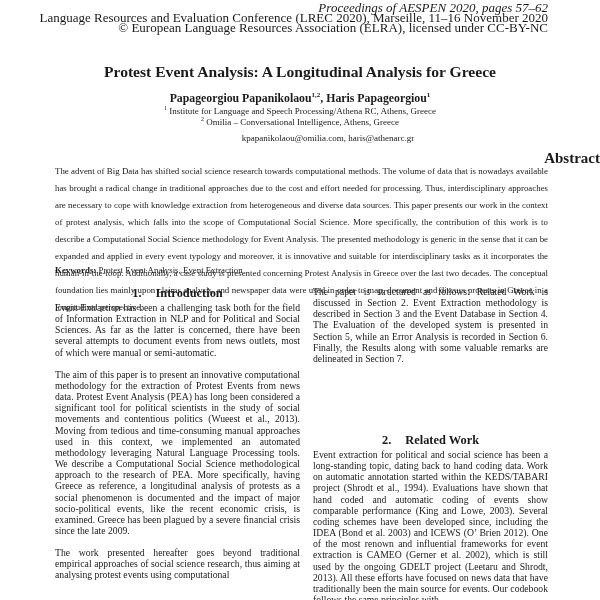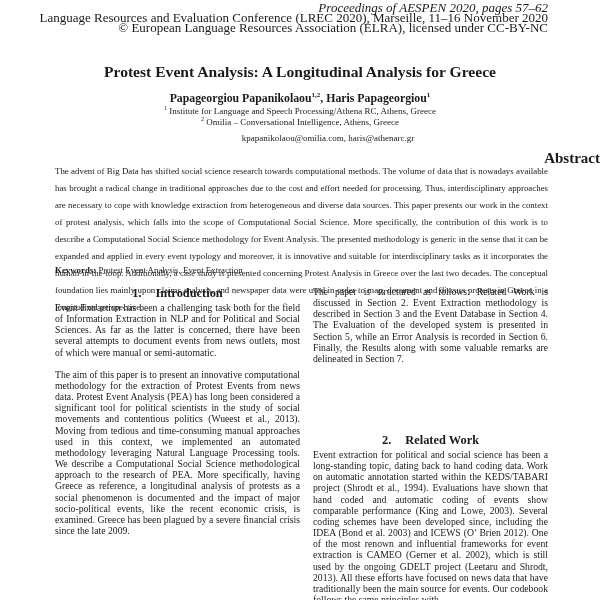--- a/index.html
+++ b/index.html
@@ -55,20 +55,21 @@
 
 <div class="sec-head" style="left:55px; width:245px; top:286px;">
   <span class="num">1.</span><span>Introduction</span>
 </div>
 
 <div class="col col1 clip" style="top:302px; height:298px;">
   <p>Event Extraction has been a challenging task both for the field of Information Extraction in NLP and for Political and Social Sciences. As far as the latter is concerned, there have been several attempts to document events from news outlets, most of which were manual or semi-automatic.</p>
   <div class="para-gap"></div>
   <p>The aim of this paper is to present an innovative computational methodology for the extraction of Protest Events from news data. Protest Event Analysis (PEA) has long been considered a significant tool for political scientists in the study of social movements and contentious politics (Wueest et al., 2013). Moving from tedious and time-consuming manual approaches used in this context, we implemented an automated methodology leveraging Natural Language Processing tools. We describe a Computational Social Science methodological approach to the research of PEA. More specifically, having Greece as reference, a longitudinal analysis of protests as a social phenomenon is documented and the impact of major socio-political events, like the recent economic crisis, is examined. Greece has been plagued by a severe financial crisis since the late 2009.</p>
   <div class="para-gap"></div>
+  <p>The work presented hereafter goes beyond traditional empirical approaches of social science research, thus aiming at analysing protest events using computational</p>
 </div>
 
 <div class="col col2" style="top:275px;">
   <div class="para-gap"></div>
   <p>The paper is structured as follows: Related Work is discussed in Section 2. Event Extraction methodology is described in Section 3 and the Event Database in Section 4. The Evaluation of the developed system is presented in Section 5, while an Error Analysis is recorded in Section 6. Finally, the Results along with some valuable remarks are delineated in Section 7.</p>
 </div>
 
 <div class="sec-head" style="left:313px; width:235px; top:433px;">
   <span class="num">2.</span><span>Related Work</span>
 </div>

